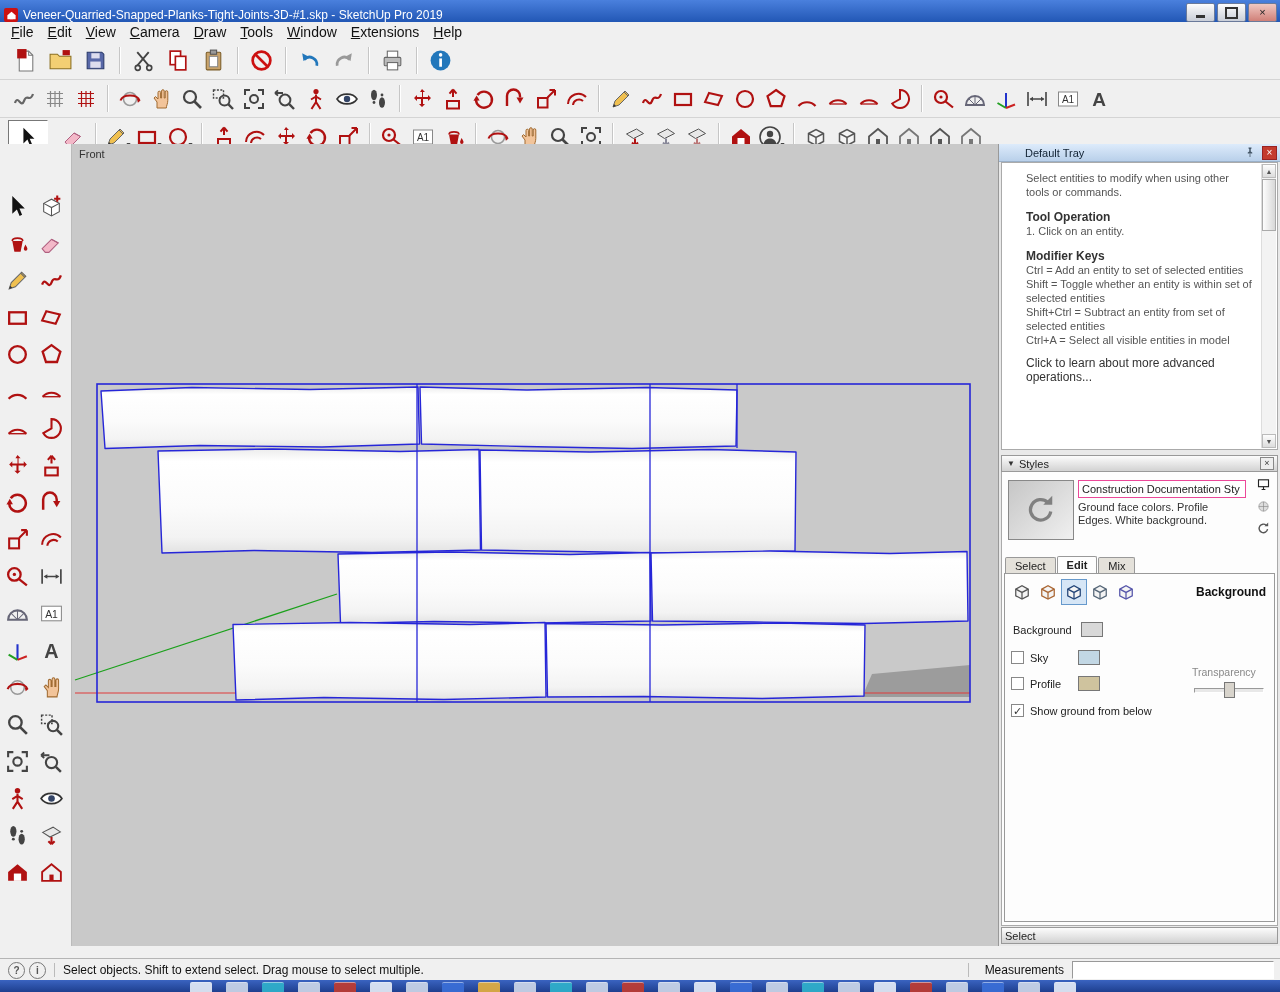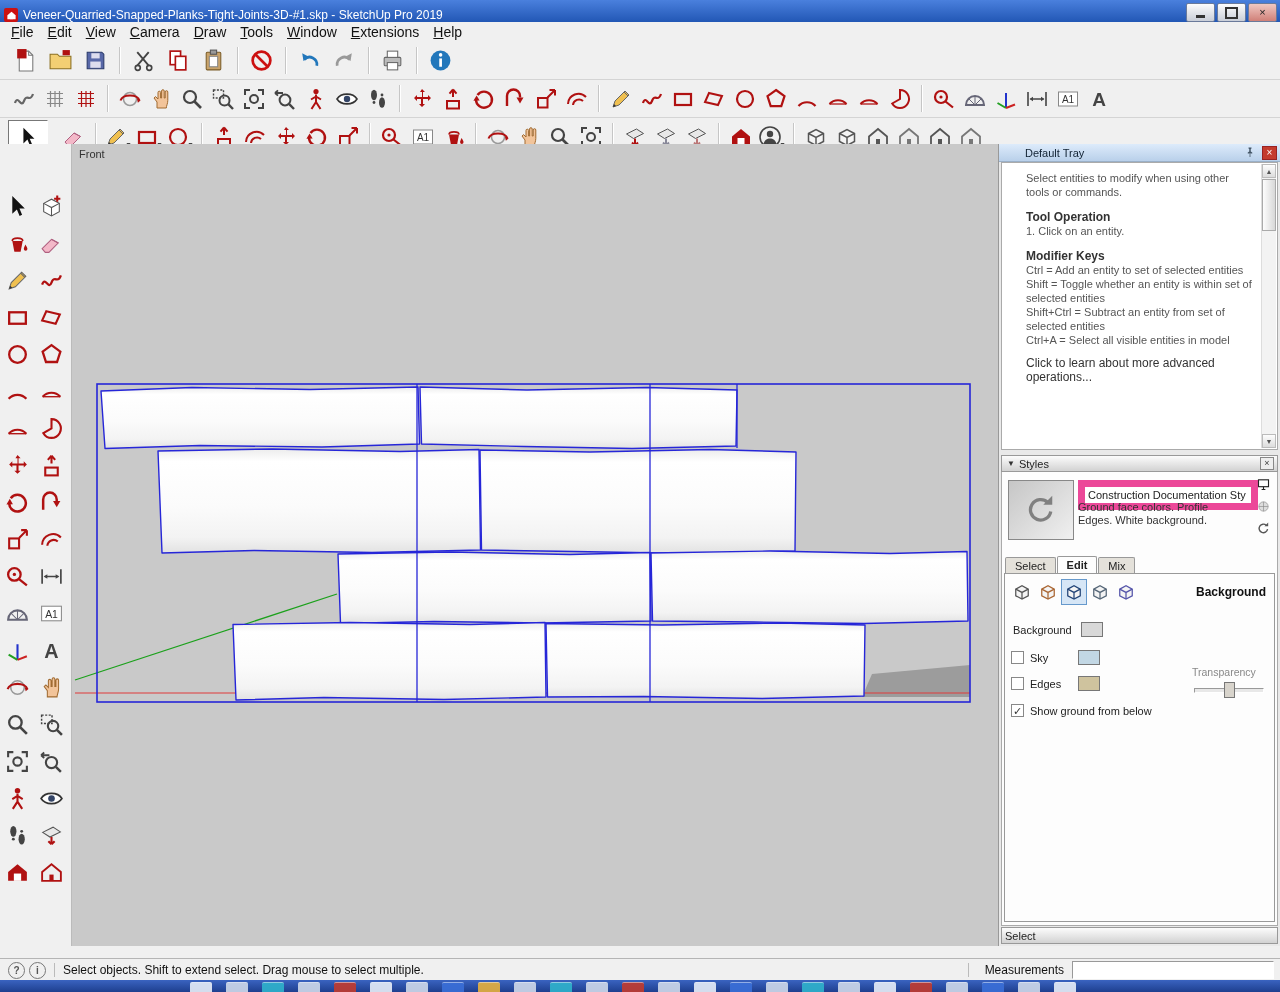--- a/index.html
+++ b/index.html
@@ -82,21 +82,21 @@
   .phd .arr{font-size:8px;margin:0 4px 0 2px;color:#333}
   .phd .t{flex:1}
   .pclose{width:12px;height:11px;border:1px solid #888;background:#eee;color:#444;font-size:9px;
     line-height:10px;text-align:center}
 
   #styles{position:absolute;left:2px;right:2px;top:311px;height:471px}
   .pbody{position:absolute;left:0;right:0;top:17px;bottom:0;background:#fdfdfd;border:1px solid #aaa;border-top:none}
   .thumb{position:absolute;left:6px;top:8px;width:64px;height:58px;border:1px solid #888;
     background:linear-gradient(135deg,#c6c6c6,#f0f0f0);display:flex;align-items:center;justify-content:center}
   .thumb svg{width:36px;height:36px;color:#808080}
-  .sname{position:absolute;left:76px;top:8px;width:160px;height:14px;border:7px solid #ec4899;
+  .sname{position:absolute;left:76px;top:8px;width:160px;height:14px;border:1px solid #ec4899;
     font-size:11px;padding:1px 3px;font-family:"Liberation Sans",sans-serif;color:#222;background:#fff}
   .sdesc{position:absolute;left:76px;top:29px;width:160px;font-size:11px;line-height:13px;color:#333}
   .sicons{position:absolute;right:3px;top:5px;width:22px;display:flex;flex-direction:column;gap:7px;align-items:center}
   .sicons svg{width:15px;height:15px}
   .tabs{position:absolute;left:3px;top:84px;display:flex;align-items:flex-end}
   .tab{border:1px solid #999;border-bottom:none;background:#e4e1da;padding:2px 9px 2px;font-size:11px;
     color:#222;margin-right:1px;border-radius:2px 2px 0 0}
   .tab.active{background:#fdfdfd;padding-bottom:3px;font-weight:bold}
   .tabcontent{position:absolute;left:2px;right:2px;top:101px;bottom:3px;border:1px solid #999;background:#fdfdfd}
   .etb{position:absolute;left:4px;right:4px;top:5px;height:26px;display:flex;align-items:center}
@@ -1120,21 +1120,21 @@
             <span class="lab" style="width:62px">Background</span>
             <span class="sw" id="swBg" style="background: rgb(216, 216, 216);"></span>
           </div>
           <div class="srow" style="top:76px;left:6px">
             <span class="cb" id="cbSky"></span>
             <span class="lab" style="width:42px">Sky</span>
             <span class="sw" id="swSky" style="background: rgb(194, 215, 228);"></span>
           </div>
           <div class="srow" style="top:102px;left:6px">
             <span class="cb" id="cbGround"></span>
-            <span class="lab" style="width:42px">Edges</span>
+            <span class="lab" style="width:42px">Profile</span>
             <span class="sw" id="swGround" style="background: rgb(207, 195, 158);"></span>
           </div>
           <div class="transp">
             <span>Transparency</span>
             <div class="slider">
               <div class="track"></div>
               <div class="sthumb2"></div>
             </div>
           </div>
           <div class="srow" style="top:130px;left:6px">

